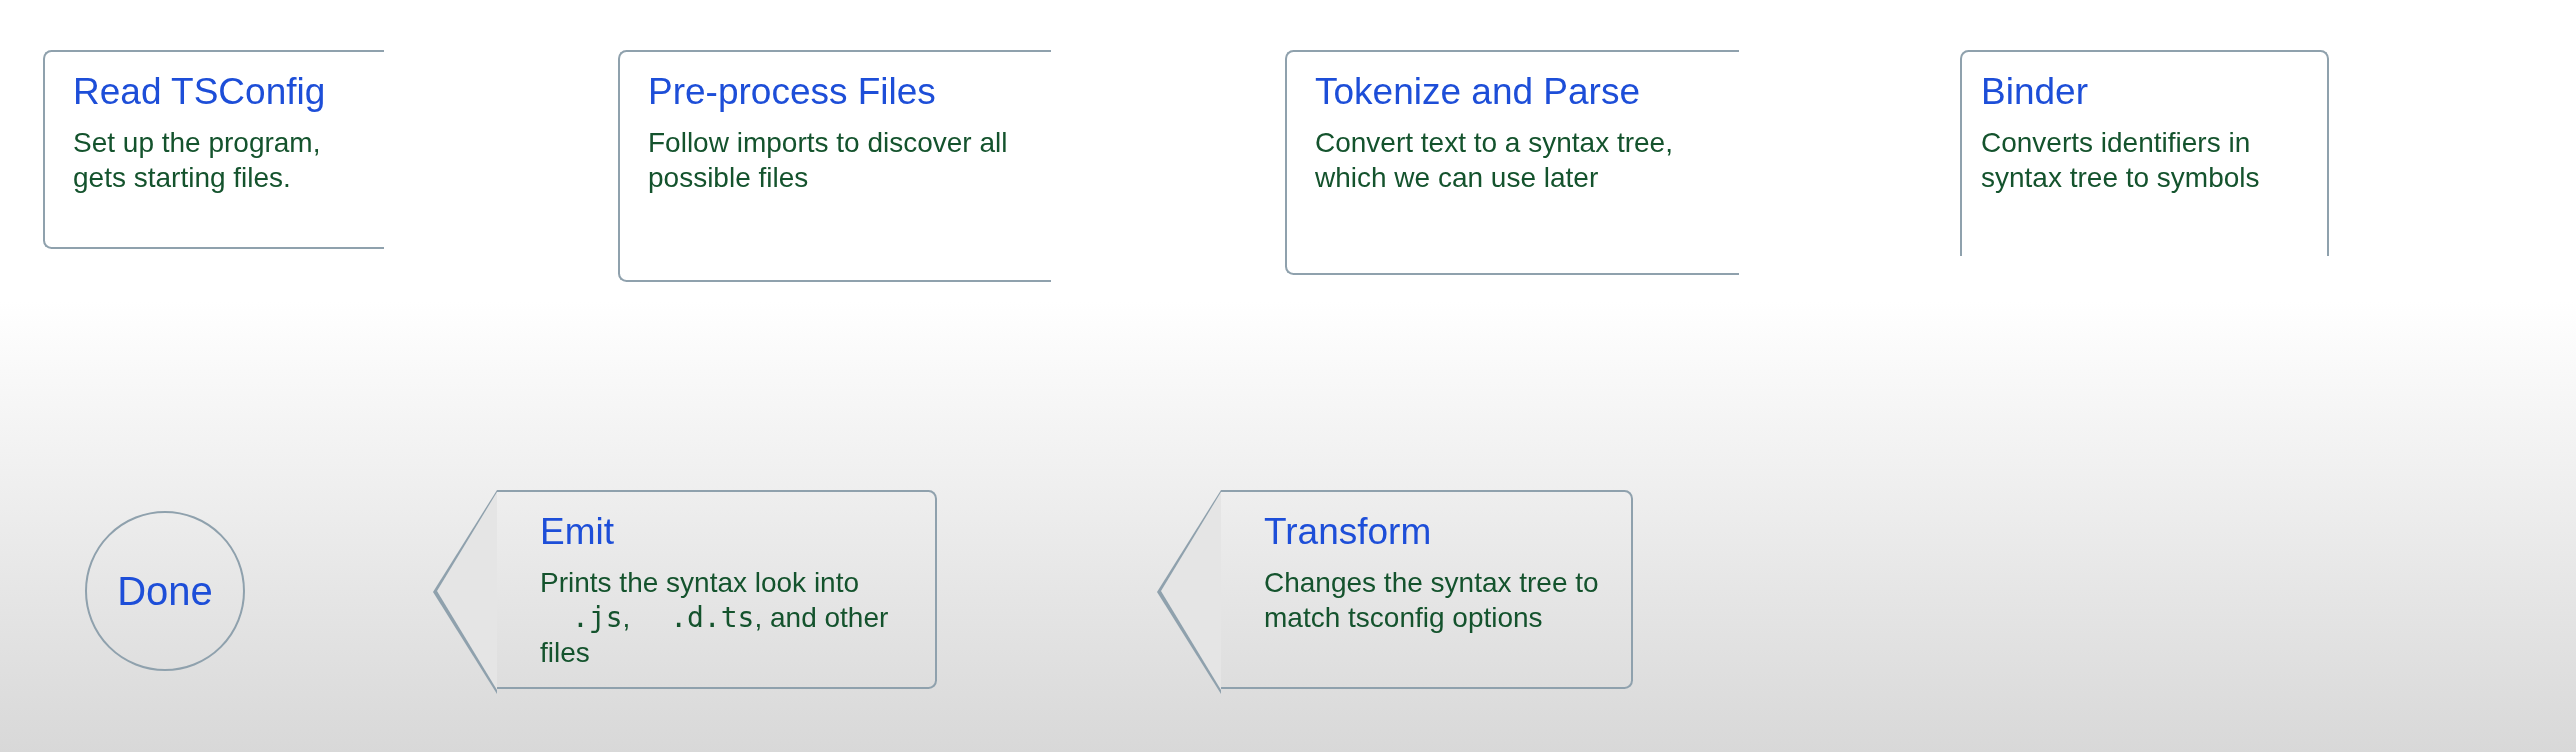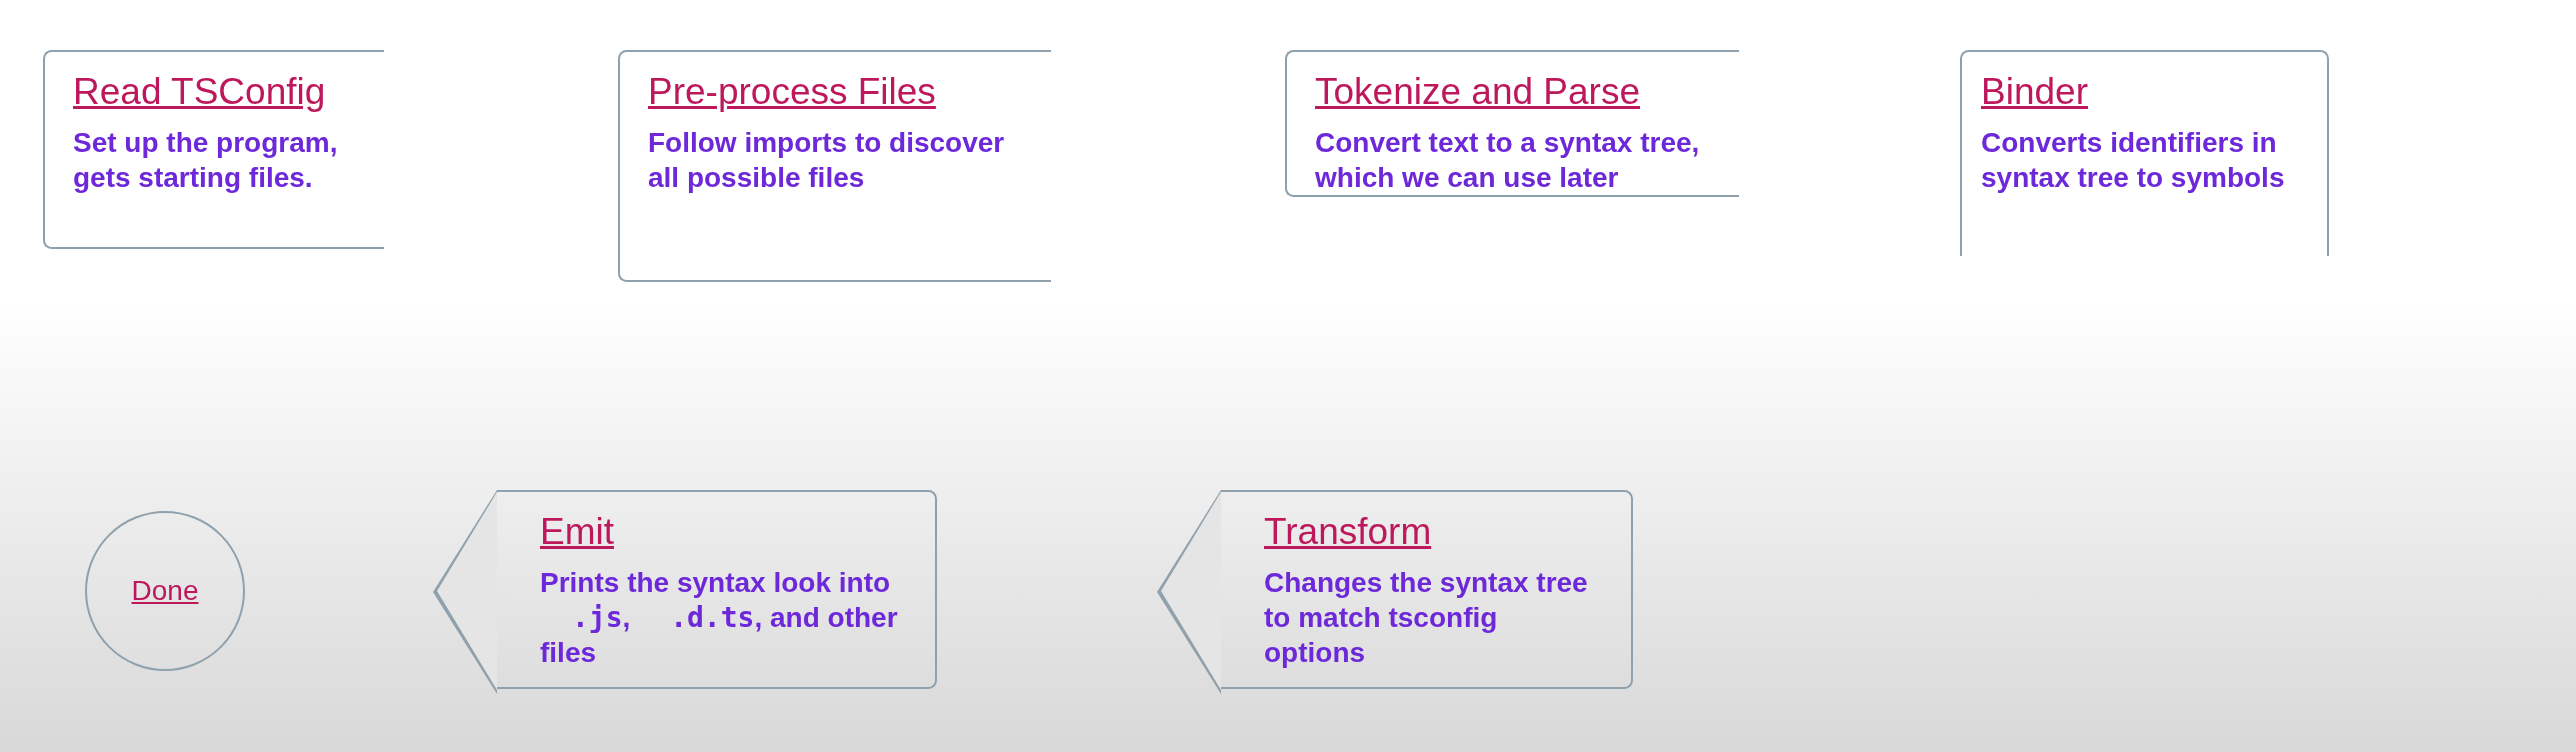--- a/index.html
+++ b/index.html
@@ -19,30 +19,29 @@
   }
 
   .node {
     position: absolute;
     box-sizing: border-box;
   }
 
   .title {
     font-size: 37px;
     font-weight: 400;
-    color: #be185d;
+    color: #1d4ed8;
     line-height: 1.1;
     margin-bottom: 12.8px;
-    text-decoration: underline;
   }
 
   .desc {
     font-size: 28px;
-    font-weight: 700;
-    color: #6d28d9;
+    font-weight: 400;
+    color: #14532d;
     line-height: 1.25;
   }
 
   
   .chev-right {
     background: #ffffff;
     border: 2.1px solid #8fa1ad;
     border-right: none;
     border-radius: 8.5px 0 0 8.5px;
     padding: 20px 28px 23px 28px;
@@ -152,21 +151,21 @@
   .done-circle {
     position: absolute;
     width: 156px;
     height: 156px;
     border: 2.1px solid #8fa1ad;
     border-radius: 50%;
     display: flex;
     align-items: center;
     justify-content: center;
   }
-  .done-circle .title { margin: 8px; font-size: 28px; }
+  .done-circle .title { margin: 8px; font-size: 40px; }
 
   
   .mono { font-family: "Consolas", "Menlo", monospace; margin-left: 32px; }
 
 </style>
 </head>
 <body>
 
 <div class="canvas">
 
@@ -177,21 +176,21 @@
     </div>
   </div>
 
   <div class="node chev-right h280" style="left:618px; top:50px; width:433px; height:232px;">
     <div class="inner">
       <div class="title">Pre-process Files</div>
       <div class="desc" style="max-width:369px;">Follow imports to discover all possible files</div>
     </div>
   </div>
 
-  <div class="node chev-right h280" style="left:1285px; top:50px; width:454px; height:147px;">
+  <div class="node chev-right h280" style="left:1285px; top:50px; width:454px; height:225px;">
     <div class="inner">
       <div class="title">Tokenize and Parse</div>
       <div class="desc" style="max-width:412px;">Convert text to a syntax tree, which we can use later</div>
     </div>
   </div>
 
   <div class="node tail-down w520-taildown" style="left:1960px; top:50px; width:369px; height:206px;">
     <div class="inner">
       <div class="title">Binder</div>
       <div class="desc" style="max-width:327px;">Converts identifiers in syntax tree to symbols</div>

